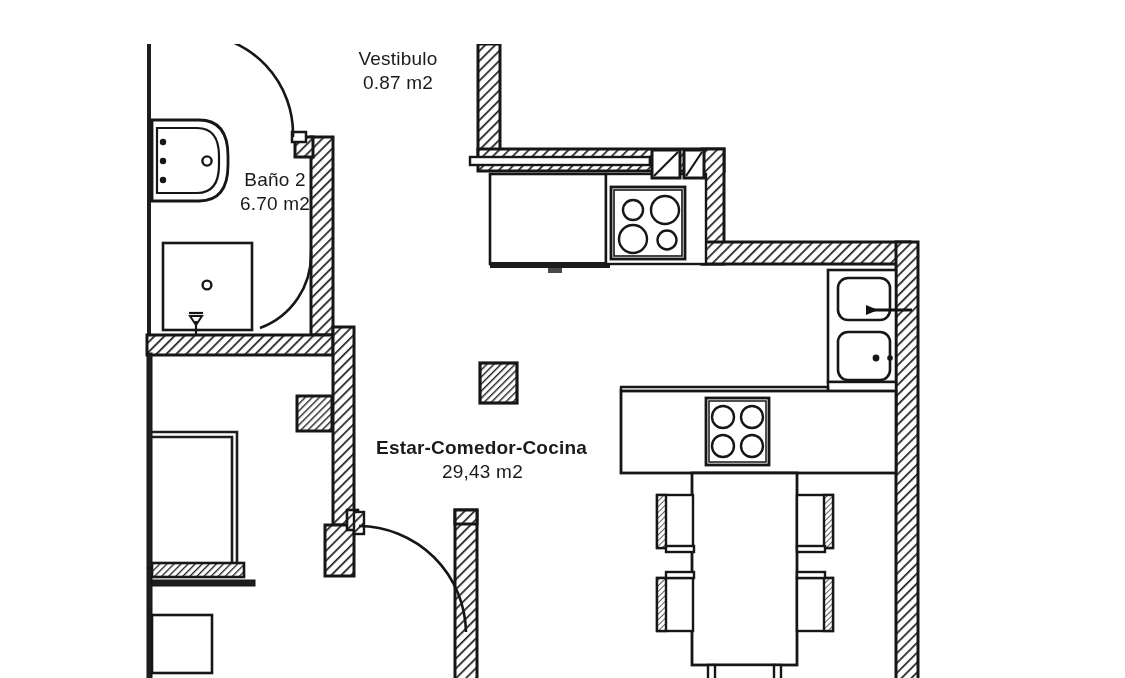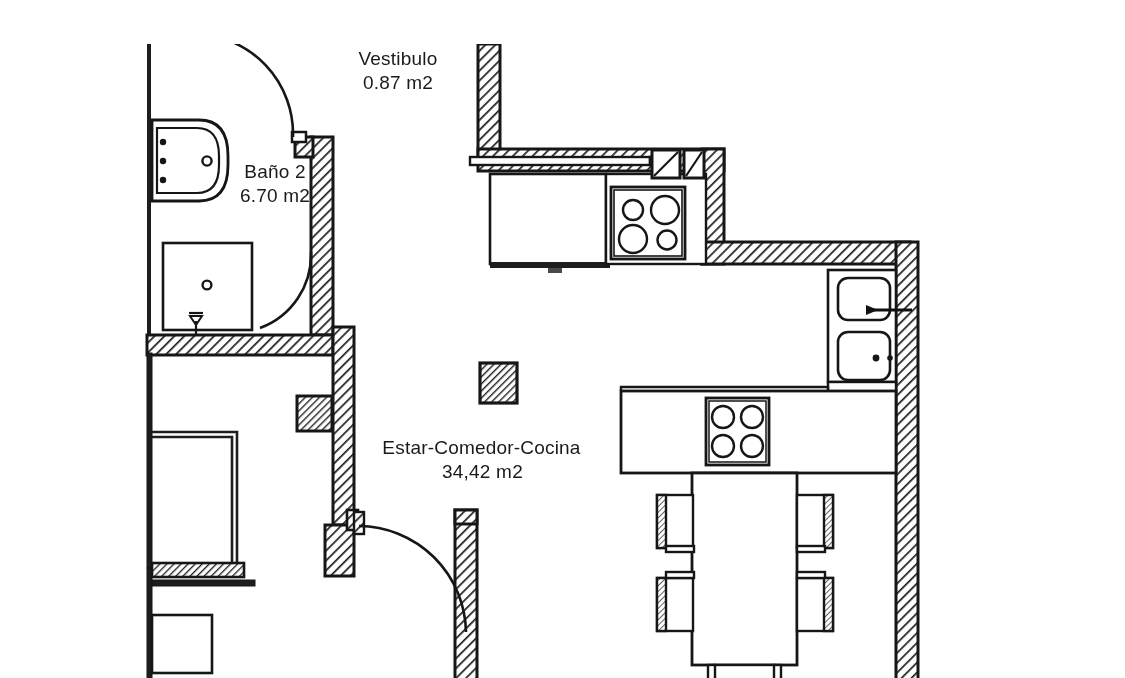--- a/index.html
+++ b/index.html
@@ -35,23 +35,23 @@
     font-family: "Liberation Sans", sans-serif;
     font-size: 19px;
     line-height: 1.25;
     letter-spacing: 0.2px;
     white-space: nowrap;
     user-select: none;
   }
   .room-label .lbl-name { display: block; }
   .room-label .lbl-area { display: block; }
   #label-vestibulo { left: 303px; top: 3px; width: 190px; }
-  #label-bano2     { left: 180px; top: 116px; width: 190px; }
+  #label-bano2     { left: 180px; top: 124px; width: 190px; }
   #label-estar     { left: 375px; top: 392px; width: 215px; }
-  #label-estar .lbl-name { margin-left: -2px; }
+  #label-estar .lbl-name { margin-left: -2px; font-weight: bold; }
 </style>
 </head>
 <body>
 
 <div id="plan-root">
 
   <svg id="floorplan-svg" width="1125" height="678" viewBox="0 0 1125 678" xmlns="http://www.w3.org/2000/svg">
     <defs>
       <pattern id="wallHatch" width="7" height="7" patternUnits="userSpaceOnUse" patternTransform="rotate(45)">
         <rect width="7" height="7" fill="#ffffff"></rect>
@@ -295,16 +295,16 @@
     <span class="lbl-area">0.87 m2</span>
   </div>
 
   <div class="room-label" id="label-bano2">
     <span class="lbl-name">Baño 2</span>
     <span class="lbl-area">6.70 m2</span>
   </div>
 
   <div class="room-label" id="label-estar">
     <span class="lbl-name">Estar-Comedor-Cocina</span>
-    <span class="lbl-area">34,42 m2</span>
+    <span class="lbl-area">29,43 m2</span>
   </div>
 
 </div>
 
 </body></html>

